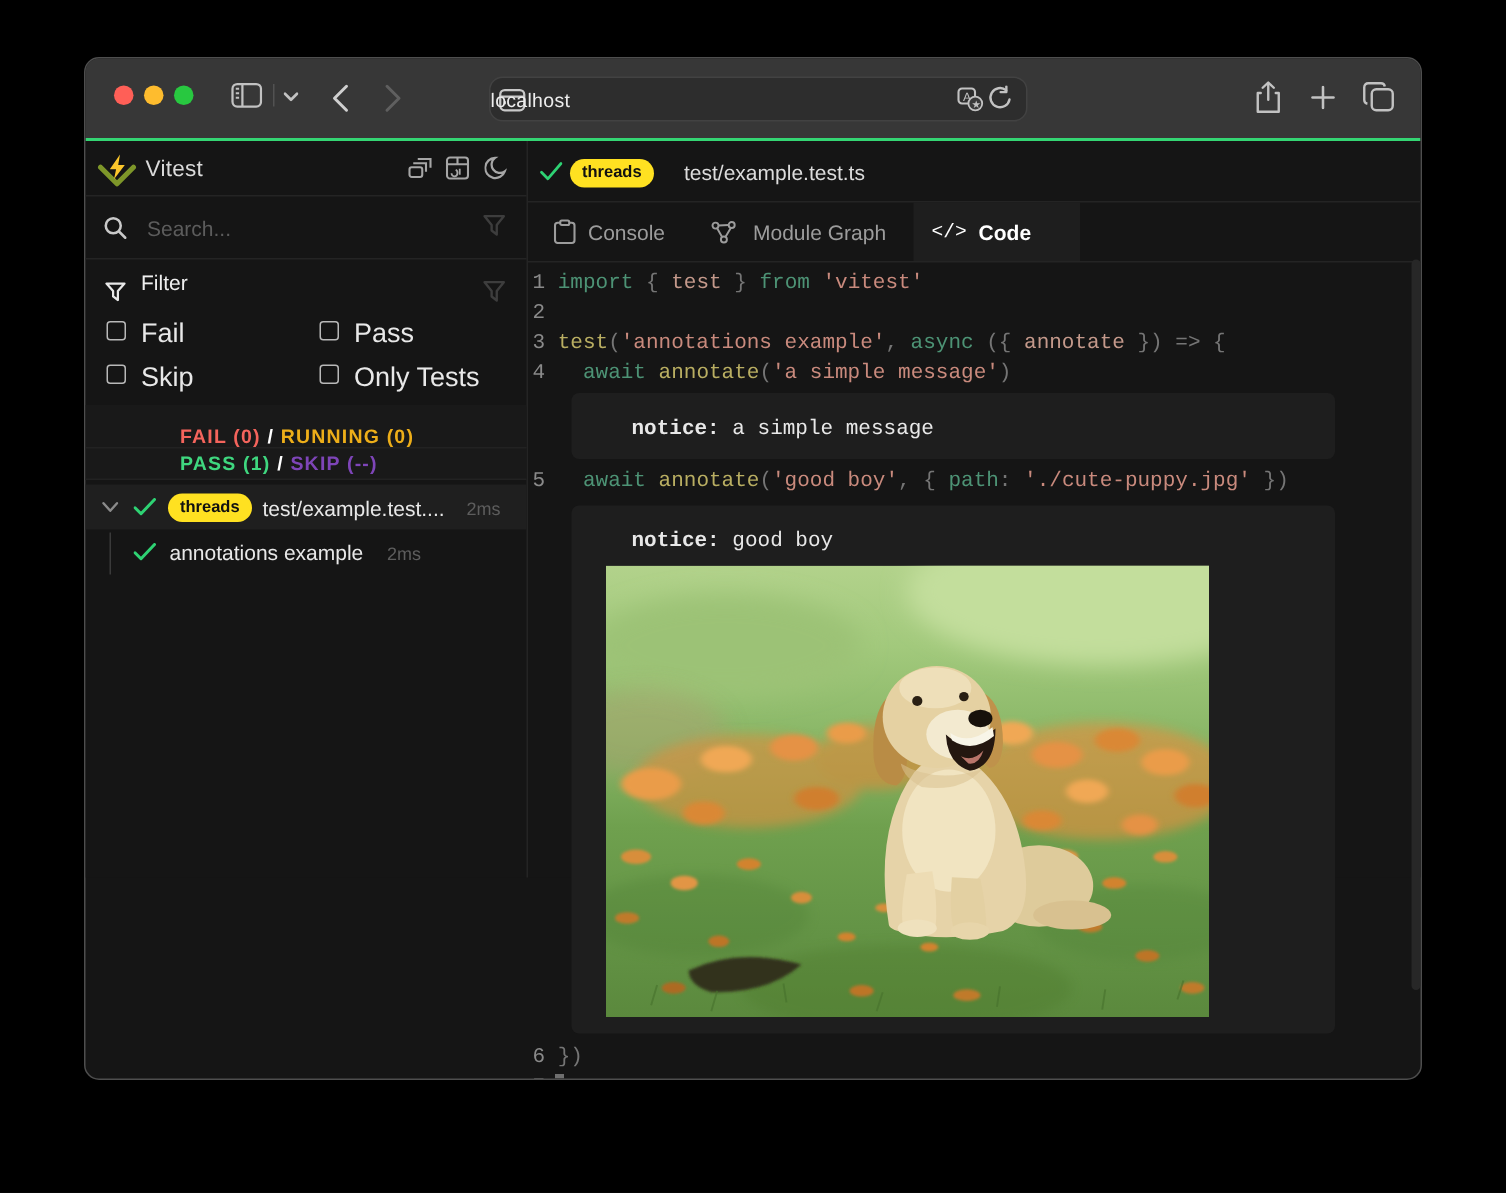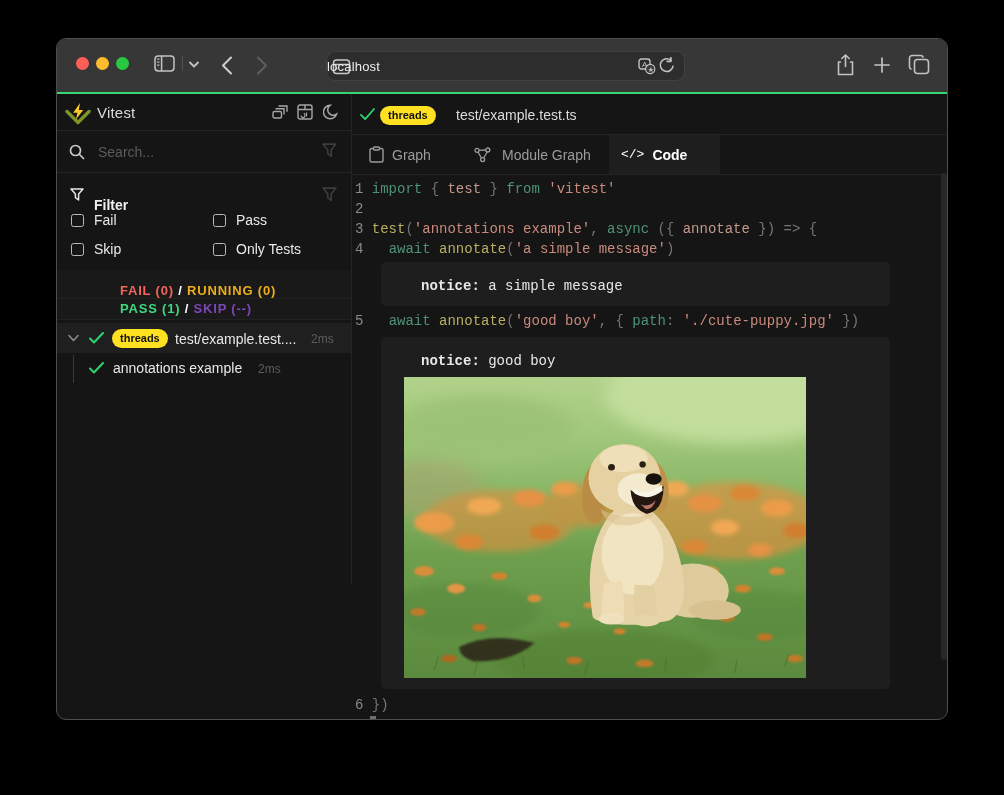--- a/index.html
+++ b/index.html
@@ -21,21 +21,21 @@
   #app { position:absolute; left:0; top:55px; width:890px; height:491px; background:#151515; }
   #sidebar { position:absolute; left:0; top:0; width:294px; height:100%; }
   #main { position:absolute; left:295px; top:0; width:595px; height:100%; }
   .vdiv { position:absolute; left:294px; top:0; width:1px; height:100%; background:#242424; }
   .hdiv { position:absolute; left:0; width:100%; height:1px; background:#242424; }
   
   #vitestrow { position:absolute; left:0; top:0; width:100%; height:36px; }
   #searchrow { position:absolute; left:0; top:37px; width:100%; height:41px; }
   #filtersec { position:absolute; left:0; top:79px; width:100%; height:97px; }
   .cb { position:absolute; width:13px; height:13px; border:1.5px solid #b9b9b9; border-radius:2.5px; }
-  .cblabel { position:absolute; color:#e8e8e8; font-size:14px; }
+  .cblabel { position:absolute; color:#e8e8e8; font-size:18px; }
   #summary { position:absolute; left:0; top:176px; width:100%; }
   .sumrow { position:relative; width:100%; font-size:13px; padding-left:63px;
     font-weight:bold; color:#fff; letter-spacing:0.8px;}
   #trow1 { position:absolute; left:0; top:229px; width:100%; height:30px; background:#1f1f1f; }
   #trow2 { position:absolute; left:0; top:259px; width:100%; height:30px; }
   .badge { display:inline-block; background:#ffe121; color:#111; border-radius:10px;
     font-size:11px; font-weight:bold; padding:3px 8px; line-height:13px; }
   
   #mheader { position:absolute; left:0; top:0; width:100%; height:40px; }
   #tabs { position:absolute; left:0; top:41px; width:100%; height:39px; }
@@ -156,21 +156,21 @@
         <div class="abs" style="left:41px; top:13px; color:#5c5c5c; font-size:14px;">Search...</div>
         <svg class="abs" style="left:265px; top:12px;" width="16" height="15" viewBox="0 0 15 14" fill="none" stroke="#3d3d3d" stroke-width="1.5" stroke-linejoin="round">
           <path d="M 1 1 H 13 L 8.6 6.5 V 12.5 L 5.4 10 V 6.5 Z"></path>
         </svg>
       </div>
       <div class="hdiv" style="top:78px;"></div>
       <div id="filtersec">
         <svg class="abs" style="left:13px; top:15px;" width="14" height="13" viewBox="0 0 14 13" fill="none" stroke="#e8e8e8" stroke-width="1.5" stroke-linejoin="round">
           <path d="M 1 1 H 13 L 8.6 6 V 12 L 5.4 9.6 V 6 Z"></path>
         </svg>
-        <div class="abs" style="left:37px; top:24px; color:#efefef; font-size:14px; font-weight:bold;">Filter</div>
+        <div class="abs" style="left:37px; top:7px; color:#efefef; font-size:14px; font-weight:normal;">Filter</div>
         <svg class="abs" style="left:265px; top:14px;" width="16" height="15" viewBox="0 0 15 14" fill="none" stroke="#3d3d3d" stroke-width="1.5" stroke-linejoin="round">
           <path d="M 1 1 H 13 L 8.6 6.5 V 12.5 L 5.4 10 V 6.5 Z"></path>
         </svg>
         <div class="cb" style="left:14px; top:41px;"></div>
           <div class="cblabel" style="left:37px; top:39px;">Fail</div>
         <div class="cb" style="left:156px; top:41px;"></div>
           <div class="cblabel" style="left:179px; top:39px;">Pass</div>
         <div class="cb" style="left:14px; top:70px;"></div>
           <div class="cblabel" style="left:37px; top:68px;">Skip</div>
         <div class="cb" style="left:156px; top:70px;"></div>
@@ -210,21 +210,21 @@
         <div class="abs badge" style="left:28px; top:12px;">threads</div>
         <div class="abs" style="left:104px; top:13px; color:#dcdcdc; font-size:14px;">test/example.test.ts</div>
       </div>
       <div class="hdiv" style="top:40px;"></div>
       <div id="tabs">
         <div class="tab" style="left:17px;">
           <svg width="15" height="17" viewBox="0 0 15 17" fill="none" stroke="#9c9c9c" stroke-width="1.4">
             <rect x="1" y="2.5" width="13" height="13.5" rx="1.8"></rect>
             <rect x="4.5" y="1" width="6" height="3" rx="1" fill="#151515"></rect>
           </svg>
-          <span>Graph</span>
+          <span>Console</span>
         </div>
         <div class="tab" style="left:122px;">
           <svg width="17" height="16" viewBox="0 0 17 16" fill="none" stroke="#9c9c9c" stroke-width="1.3" style="margin-right:3px;">
             <circle cx="3" cy="3.4" r="2"></circle>
               <circle cx="13.8" cy="3" r="2"></circle>
               <circle cx="8.6" cy="12.6" r="2"></circle>
             <path d="M 5 3.3 L 11.8 3 M 4 5 L 7.4 11 M 13.2 5 L 9.6 11"></path>
           </svg>
           <span>Module Graph</span>
         </div>

